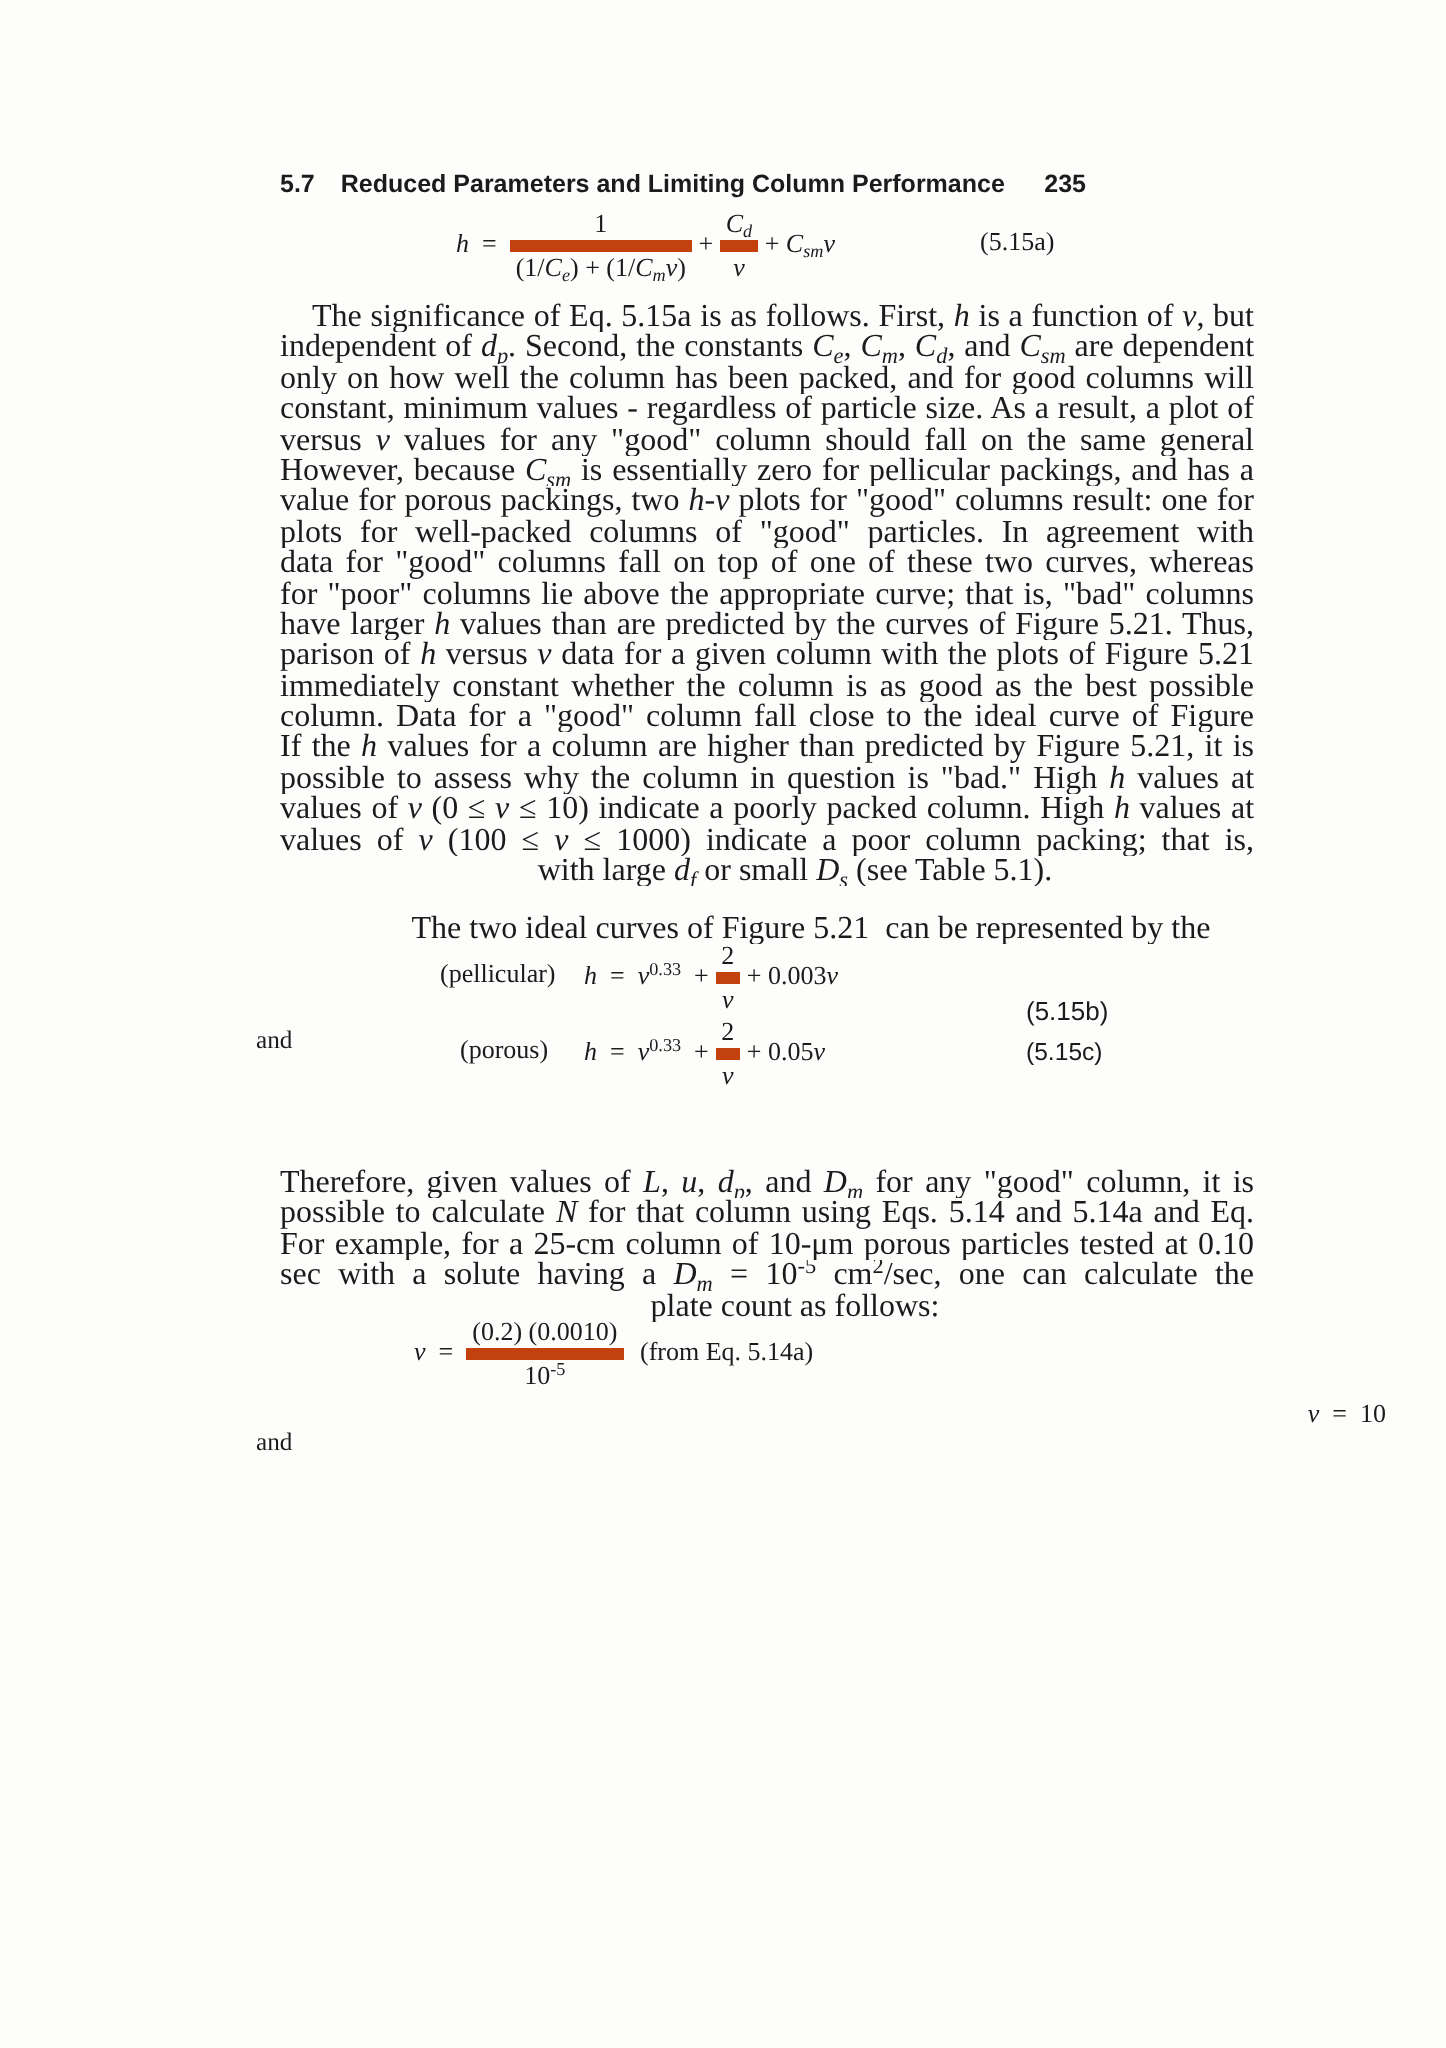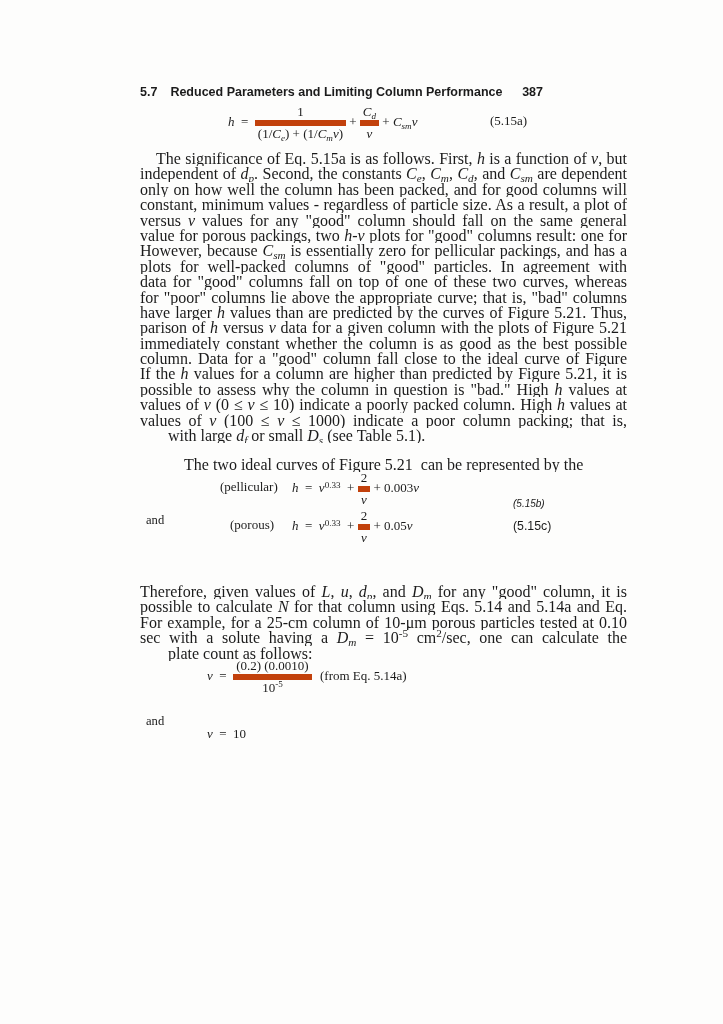--- a/index.html
+++ b/index.html
@@ -6,74 +6,74 @@
   .page{position:relative;width:723px;height:1024px;background:#fdfdfc;color:#1b1b1b;
         font-family:"Liberation Serif",serif;overflow:hidden;padding-left:10px;}
   .running-head{position:absolute;top:85px;left:140px;width:403px;display:flex;
         justify-content:space-between;align-items:baseline;
         font-family:"Liberation Sans",sans-serif;font-weight:bold;font-size:12.5px;}
   .rh-left{display:flex;gap:13px;}
   .para{position:absolute;left:140px;width:487px;font-size:16px;}
   .tl{height:15.4px;line-height:15.4px;overflow:hidden;}
   .jline{text-align:justify;}
   .jline::after{content:"";display:inline-block;width:100%;height:0;}
-  .jline-last{text-align:left;margin-left:28px;}
-  .and{position:absolute;left:146px;font-size:12.6px;line-height:15px;}
+  .jline-last{text-align:center;margin-left:28px;}
+  .and{position:absolute;left:128px;font-size:12.6px;line-height:15px;}
   .eq-row{position:absolute;left:140px;width:486px;font-size:13px;}
   .eq-body,.eq-tag,.eq-note{white-space:nowrap;}
   .eq-a{top:100px;height:46px;}
   .eq-a .eq-body{position:absolute;left:88px;top:4px;}
   .eq-a .eq-label{position:absolute;left:350px;top:13px;}
   .eq-b{top:470px;height:46px;}
   .eq-b .eq-tag{position:absolute;left:80px;top:9px;text-align:center;}
   .eq-b .eq-body{position:absolute;left:152px;top:0;}
-  .eq-b .eq-label{position:absolute;left:373px;top:28px;font-family:"Liberation Sans",sans-serif;font-size:10px;font-style:italic;}
+  .eq-b .eq-label{position:absolute;left:373px;top:28px;font-family:"Liberation Sans",sans-serif;font-size:13px;}
   .eq-c{top:508px;height:40px;}
   .eq-c .eq-tag{position:absolute;left:90px;top:9px;}
   .eq-c .eq-body{position:absolute;left:152px;top:0;}
   .eq-c .eq-label{position:absolute;left:373px;top:11px;font-family:"Liberation Sans",sans-serif;font-size:12.3px;}
   .eq-nu{top:658px;height:40px;}
   .eq-nu .eq-body{position:absolute;left:67px;top:0;}
   .eq-nu .eq-note{position:absolute;left:180px;top:10px;}
-  .eq-nu2{top:726px;left:207px;height:16px;}
+  .eq-nu2{top:699px;left:207px;height:16px;text-align:right;}
   .a1{top:513px;}
   .a2{top:714px;}
   .frac{display:inline-block;vertical-align:middle;text-align:center;}
   .frac .fn,.frac .fd{display:block;padding:0 3px;line-height:1.25;}
   .frac .fd{border-top:6px solid #c2410c;}
   sub,sup{line-height:0;font-size:0.7em;}
   sub{vertical-align:-0.3em;}
   sup{vertical-align:0.5em;}
 </style>
 </head>
 <body>
 
 <div class="page">
 
   <header class="running-head">
     <div class="rh-left">
       <span>5.7</span>
       <span>Reduced Parameters and Limiting Column Performance</span>
     </div>
-    <span>387</span>
+    <span>235</span>
   </header>
 
   <div class="eq-row eq-a">
     <span class="eq-body"><i>h</i>&nbsp;&nbsp;=&nbsp;&nbsp;<span class="frac"><span class="fn">1</span><span class="fd">(1/<i>C<sub>e</sub></i>)&nbsp;+&nbsp;(1/<i>C<sub>m</sub></i><i>ν</i>)</span></span>&nbsp;+&nbsp;<span class="frac"><span class="fn"><i>C<sub>d</sub></i></span><span class="fd"><i>ν</i></span></span>&nbsp;+&nbsp;<i>C<sub>sm</sub></i><i>ν</i></span>
     <span class="eq-label">(5.15a)</span>
   </div>
 
   <div class="para p1" style="top:151px">
       <div class="tl jline"> The significance of Eq. 5.15a is as follows. First, <i>h</i> is a function of <i>ν</i>, but is</div>
       <div class="tl jline">independent of <i>d<sub>p</sub></i>. Second, the constants <i>C<sub>e</sub></i>, <i>C<sub>m</sub></i>, <i>C<sub>d</sub></i>, and <i>C<sub>sm</sub></i> are dependent</div>
       <div class="tl jline">only on how well the column has been packed, and for good columns will have</div>
       <div class="tl jline">constant, minimum values - regardless of particle size. As a result, a plot of <i>h</i></div>
       <div class="tl jline">versus <i>ν</i> values for any "good" column should fall on the same general curve.</div>
+      <div class="tl jline">However, because <i>C<sub>sm</sub></i> is essentially zero for pellicular packings, and has a finite</div>
       <div class="tl jline">value for porous packings, two <i>h</i>-<i>ν</i> plots for "good" columns result: one for</div>
-      <div class="tl jline">However, because <i>C<sub>sm</sub></i> is essentially zero for pellicular packings, and has a finite</div>
       <div class="tl jline">plots for well-packed columns of "good" particles. In agreement with theory,</div>
       <div class="tl jline">data for "good" columns fall on top of one of these two curves, whereas data</div>
       <div class="tl jline">for "poor" columns lie above the appropriate curve; that is, "bad" columns</div>
       <div class="tl jline">have larger <i>h</i> values than are predicted by the curves of Figure 5.21. Thus, com-</div>
       <div class="tl jline">parison of <i>h</i> versus <i>ν</i> data for a given column with the plots of Figure 5.21</div>
       <div class="tl jline">immediately constant whether the column is as good as the best possible LC</div>
       <div class="tl jline">column. Data for a "good" column fall close to the ideal curve of Figure 5.21.</div>
       <div class="tl jline">If the <i>h</i> values for a column are higher than predicted by Figure 5.21, it is also</div>
       <div class="tl jline">possible to assess why the column in question is "bad." High <i>h</i> values at low</div>
       <div class="tl jline">values of <i>ν</i> (0 ≤ <i>ν</i> ≤ 10) indicate a poorly packed column. High <i>h</i> values at high</div>

